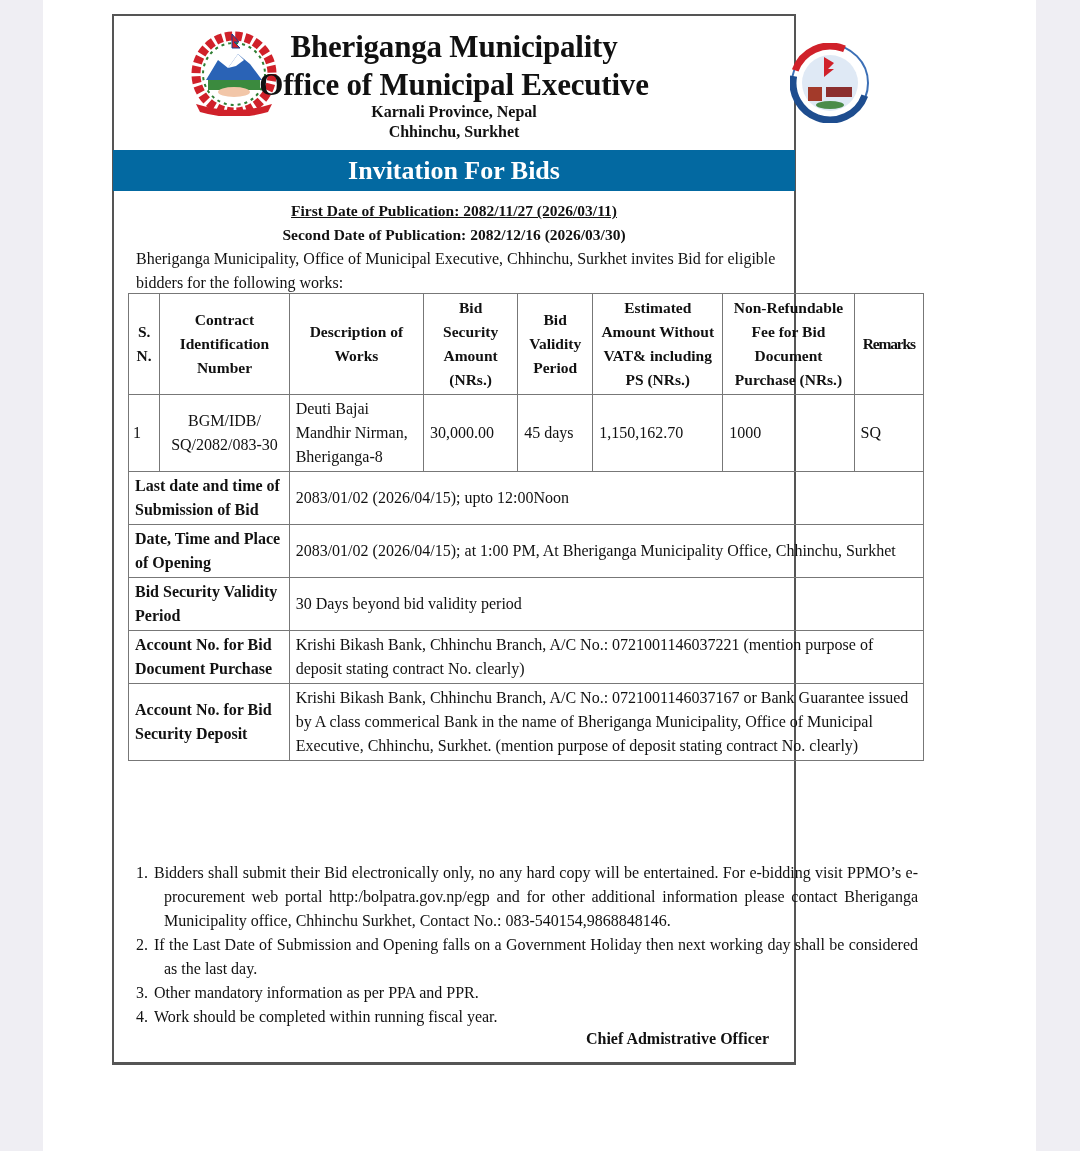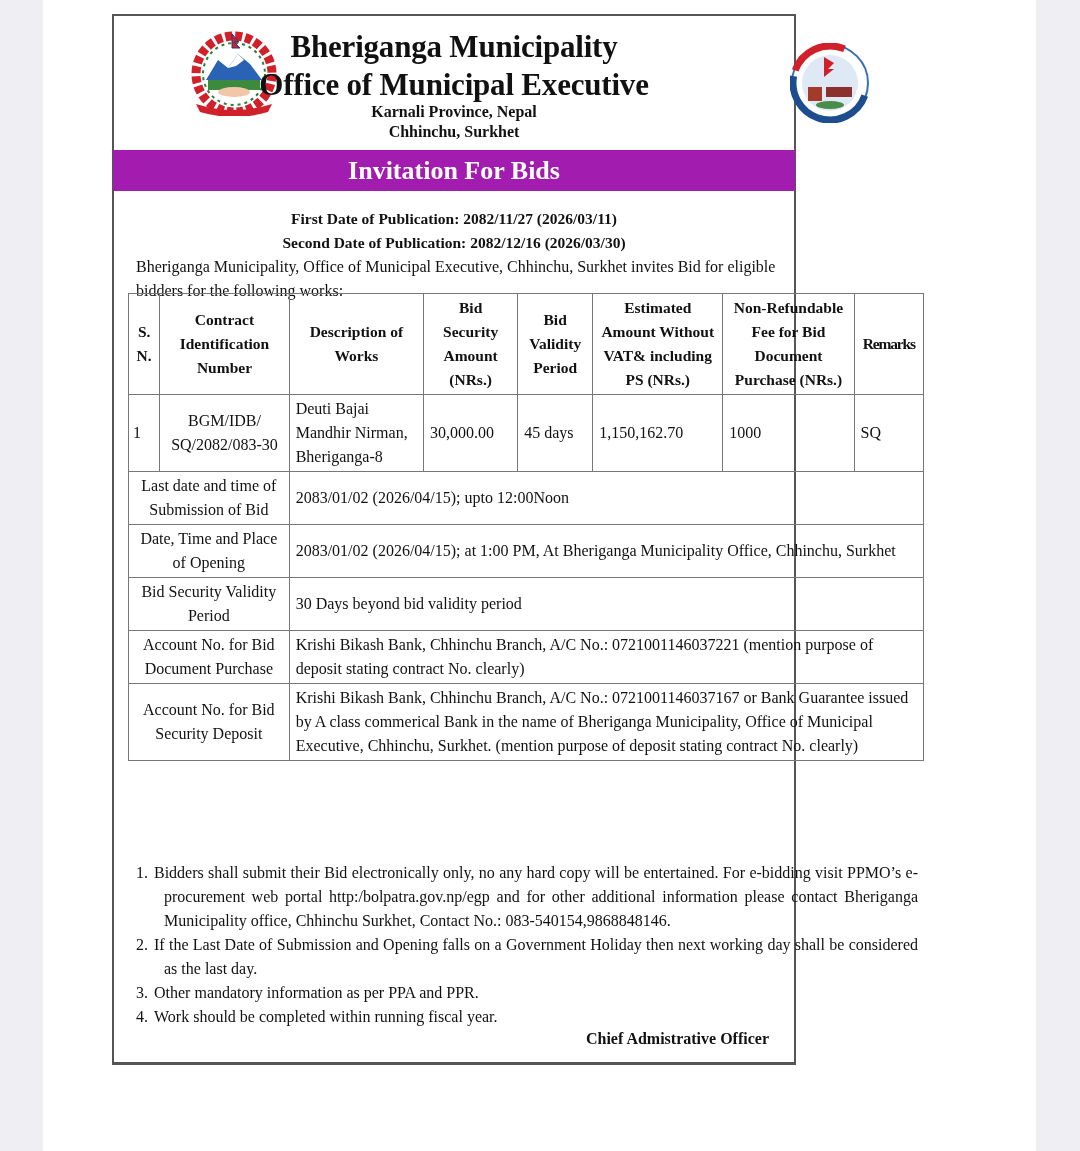--- a/index.html
+++ b/index.html
@@ -17,36 +17,36 @@
   }
   .header { position: relative; height: 134px; }
   .logo-left { position: absolute; left: 74px; top: 14px; width: 92px; height: 86px; }
   .logo-right { position: absolute; left: 676px; top: 27px; width: 80px; height: 80px; }
   .title-block { position: absolute; left: 0; right: 0; top: 12px; text-align: center; }
   .title1 { font-size: 31px; font-weight: bold; line-height: 38px; letter-spacing: -0.2px; }
   .title2 { font-size: 31px; font-weight: bold; line-height: 38px; letter-spacing: -0.2px; }
   .addr { font-size: 16px; font-weight: bold; line-height: 16px; }
   .addr1 { margin-top: 4px; }
   .banner {
-    background: #a21caf; color: #fff; text-align: center; font-weight: bold;
+    background: #0369a1; color: #fff; text-align: center; font-weight: bold;
     font-size: 26px; height: 41px; line-height: 42px; margin: 0 -1px;
   }
   .pub { text-align: center; font-weight: bold; font-size: 15.5px; line-height: 24px; }
-  .pub1 { margin-top: 16px; }
+  .pub1 { margin-top: 8px; text-decoration: underline; }
   .intro { font-size: 16px; line-height: 24px; padding: 0 12px 0 22px; margin-top: 0; }
   table.bids {
     position: absolute; left: 14px; top: 277px; width: 796px;
     border-collapse: collapse; font-size: 16px;
   }
   table.bids td, table.bids th { border: 1.5px solid #777; vertical-align: middle; }
   table.bids th { font-weight: bold; text-align: center; line-height: 24px; padding: 2px 2px; font-size: 15.5px; }
   table.bids td { line-height: 24px; padding: 2px 6px; }
   th.remarks { letter-spacing: -1.2px; font-size: 15px; }
   .info-head { font-weight: bold; padding: 2px 6px !important; }
-  .info-label { font-weight: normal; text-align: center; }
+  .info-label { font-weight: bold; }
   .notes { position: absolute; left: 22px; top: 845px; width: 782px; font-size: 16px; line-height: 24px; }
   .note { text-align: justify; padding-left: 28px; text-indent: -28px; }
   .note .num { display: inline-block; width: 18px; text-indent: 0; }
   .sign { position: absolute; right: 25px; top: 1014px; font-weight: bold; font-size: 16px; }
 </style>
 </head>
 <body>
 
 <div class="page">
   <div class="doc">

